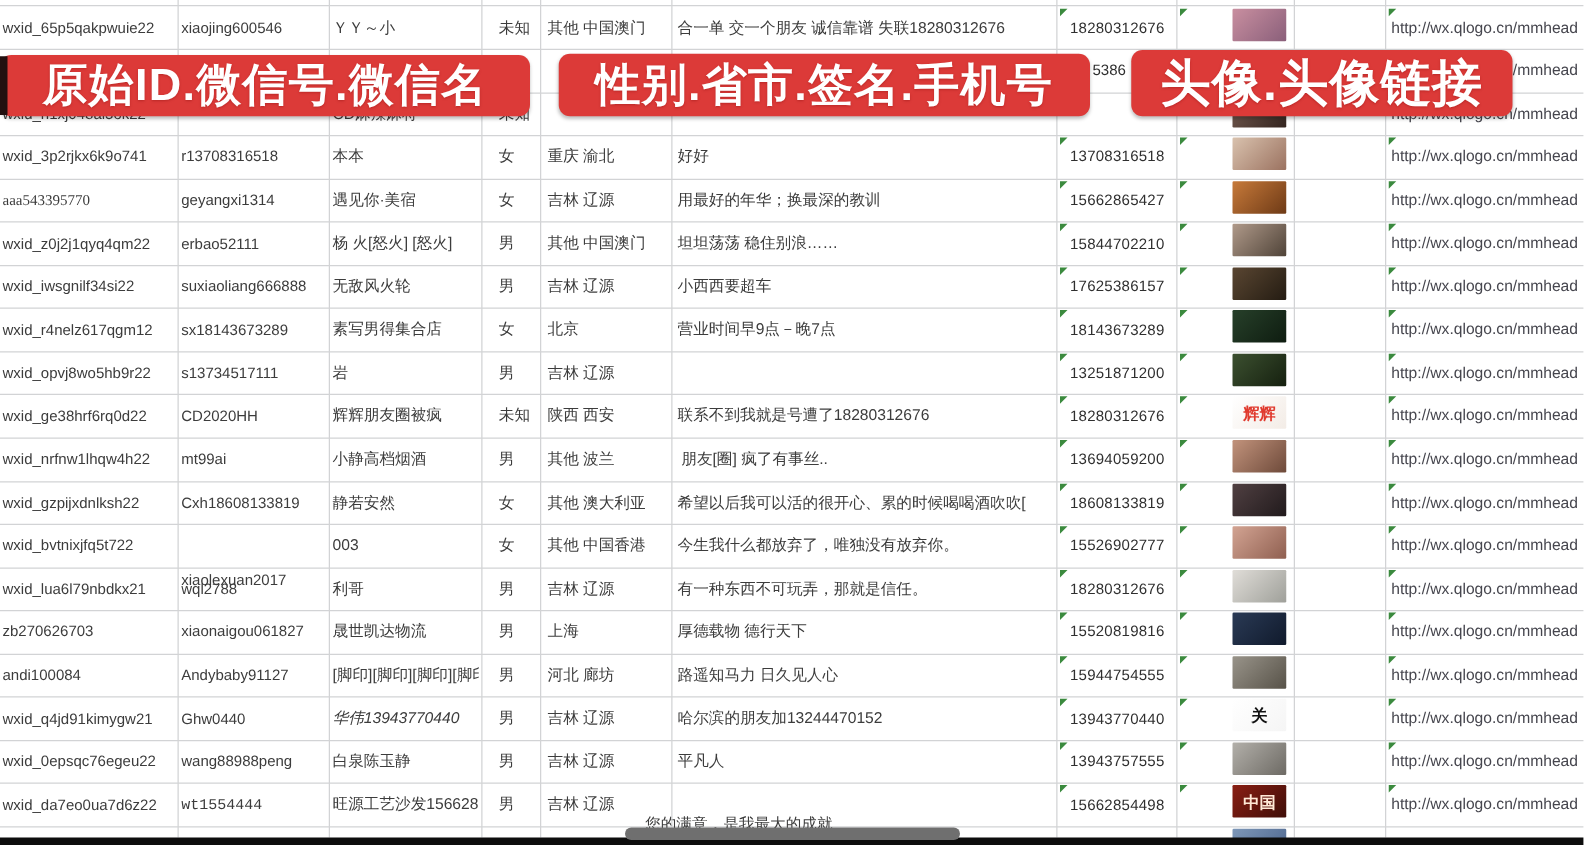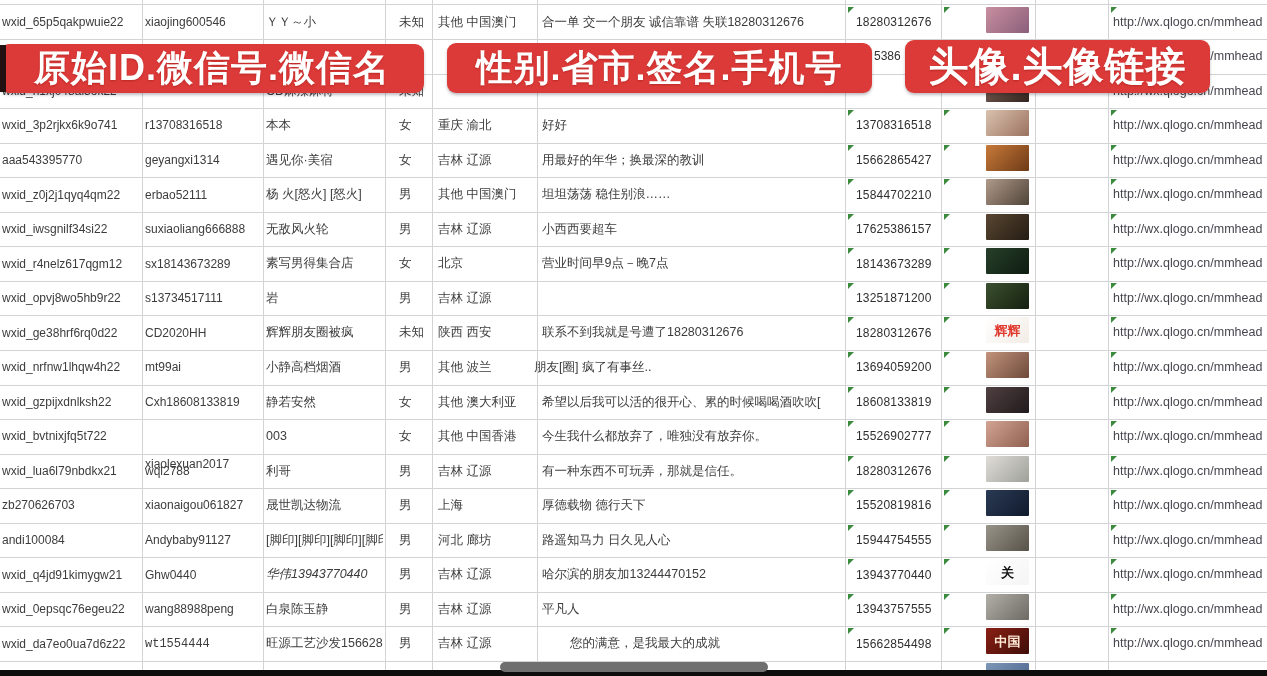--- a/index.html
+++ b/index.html
@@ -113,21 +113,21 @@
         <div class="cell cjk" style="left: 438px; width: 97px;">重庆 渝北</div>
         <div class="cell cjk" style="left: 542px; width: 300px;">好好</div>
         <div class="cell phone" style="left: 856px; width: 83px;">13708316518</div>
         <div class="cell url" style="left: 1113px; width: 153px;">http://wx.qlogo.cn/mmhead</div>
         <div class="tri" style="left: 848px; top: 2px; border-top-color: rgb(59, 138, 62);"></div>
         <div class="tri" style="left: 944px; top: 2px; border-top-color: rgb(59, 138, 62);"></div>
         <div class="tri" style="left: 1111px; top: 2px; border-top-color: rgb(59, 138, 62);"></div>
         <div class="avatar" style="background: linear-gradient(135deg, rgb(217, 194, 174), rgb(155, 114, 96));"></div>
       </div>
       <div class="row" style="top: 142.7px; height: 34.55px;">
-        <div class="cell" style="left: 2px; width: 138px;">aaa543395770</div>
+        <div class="cell" style="left: 2px; width: 138px; font-family: Liberation Serif, serif;">aaa543395770</div>
         <div class="cell" style="left: 145px; width: 116px;">geyangxi1314</div>
         <div class="cell cjk" style="left: 266px; width: 117px;">遇见你·美宿</div>
         <div class="cell cjk" style="left: 399px; width: 31px;">女</div>
         <div class="cell cjk" style="left: 438px; width: 97px;">吉林 辽源</div>
         <div class="cell cjk" style="left: 542px; width: 300px;">用最好的年华；换最深的教训</div>
         <div class="cell phone" style="left: 856px; width: 83px;">15662865427</div>
         <div class="cell url" style="left: 1113px; width: 153px;">http://wx.qlogo.cn/mmhead</div>
         <div class="tri" style="left: 848px; top: 2px; border-top-color: rgb(59, 138, 62);"></div>
         <div class="tri" style="left: 944px; top: 2px; border-top-color: rgb(59, 138, 62);"></div>
         <div class="tri" style="left: 1111px; top: 2px; border-top-color: rgb(59, 138, 62);"></div>
@@ -204,21 +204,21 @@
         <div class="avatar" style="background: linear-gradient(135deg, rgb(255, 255, 255), rgb(243, 236, 230));">
           <span style="color: rgb(224, 58, 46);">辉辉</span>
         </div>
       </div>
       <div class="row" style="top: 350px; height: 34.55px;">
         <div class="cell" style="left: 2px; width: 138px;">wxid_nrfnw1lhqw4h22</div>
         <div class="cell" style="left: 145px; width: 116px;">mt99ai</div>
         <div class="cell cjk" style="left: 266px; width: 117px;">小静高档烟酒</div>
         <div class="cell cjk" style="left: 399px; width: 31px;">男</div>
         <div class="cell cjk" style="left: 438px; width: 97px;">其他 波兰</div>
-        <div class="cell cjk" style="left: 534px; width: 300px;">朋友[圈] 疯了有事丝..</div>
+        <div class="cell cjk" style="left: 545px; width: 300px;">朋友[圈] 疯了有事丝..</div>
         <div class="cell phone" style="left: 856px; width: 83px;">13694059200</div>
         <div class="cell url" style="left: 1113px; width: 153px;">http://wx.qlogo.cn/mmhead</div>
         <div class="tri" style="left: 848px; top: 2px; border-top-color: rgb(59, 138, 62);"></div>
         <div class="tri" style="left: 944px; top: 2px; border-top-color: rgb(59, 138, 62);"></div>
         <div class="tri" style="left: 1111px; top: 2px; border-top-color: rgb(59, 138, 62);"></div>
         <div class="avatar" style="background: linear-gradient(135deg, rgb(194, 147, 124), rgb(110, 74, 58));"></div>
       </div>
       <div class="row" style="top: 384.55px; height: 34.55px;">
         <div class="cell" style="left: 2px; width: 138px;">wxid_gzpijxdnlksh22</div>
         <div class="cell" style="left: 145px; width: 116px;">Cxh18608133819</div>
@@ -318,21 +318,21 @@
         <div class="tri" style="left: 944px; top: 2px; border-top-color: rgb(59, 138, 62);"></div>
         <div class="tri" style="left: 1111px; top: 2px; border-top-color: rgb(59, 138, 62);"></div>
         <div class="avatar" style="background: linear-gradient(135deg, rgb(179, 176, 170), rgb(109, 106, 100));"></div>
       </div>
       <div class="row" style="top: 626.4px; height: 34.55px;">
         <div class="cell" style="left: 2px; width: 138px;">wxid_da7eo0ua7d6z22</div>
         <div class="cell" style="left: 145px; width: 116px; font-family: Liberation Mono, monospace;">wt1554444</div>
         <div class="cell cjk" style="left: 266px; width: 117px;">旺源工艺沙发15662854</div>
         <div class="cell cjk" style="left: 399px; width: 31px;">男</div>
         <div class="cell cjk" style="left: 438px; width: 97px;">吉林 辽源</div>
-        <div class="cell cjk" style="left: 570px; width: 300px;">您的满意，是我最大的成就</div>
+        <div class="cell cjk" style="left: 516px; width: 300px; margin-top: 16px;">您的满意，是我最大的成就</div>
         <div class="cell phone" style="left: 856px; width: 83px;">15662854498</div>
         <div class="cell url" style="left: 1113px; width: 153px;">http://wx.qlogo.cn/mmhead</div>
         <div class="tri" style="left: 848px; top: 2px; border-top-color: rgb(59, 138, 62);"></div>
         <div class="tri" style="left: 944px; top: 2px; border-top-color: rgb(59, 138, 62);"></div>
         <div class="tri" style="left: 1111px; top: 2px; border-top-color: rgb(59, 138, 62);"></div>
         <div class="avatar" style="background: linear-gradient(135deg, rgb(138, 31, 20), rgb(63, 14, 8));">
           <span style="color: rgb(255, 233, 214);">中国</span>
         </div>
       </div>
       <div class="row partial" style="top: 660.95px; height: 14px;">

